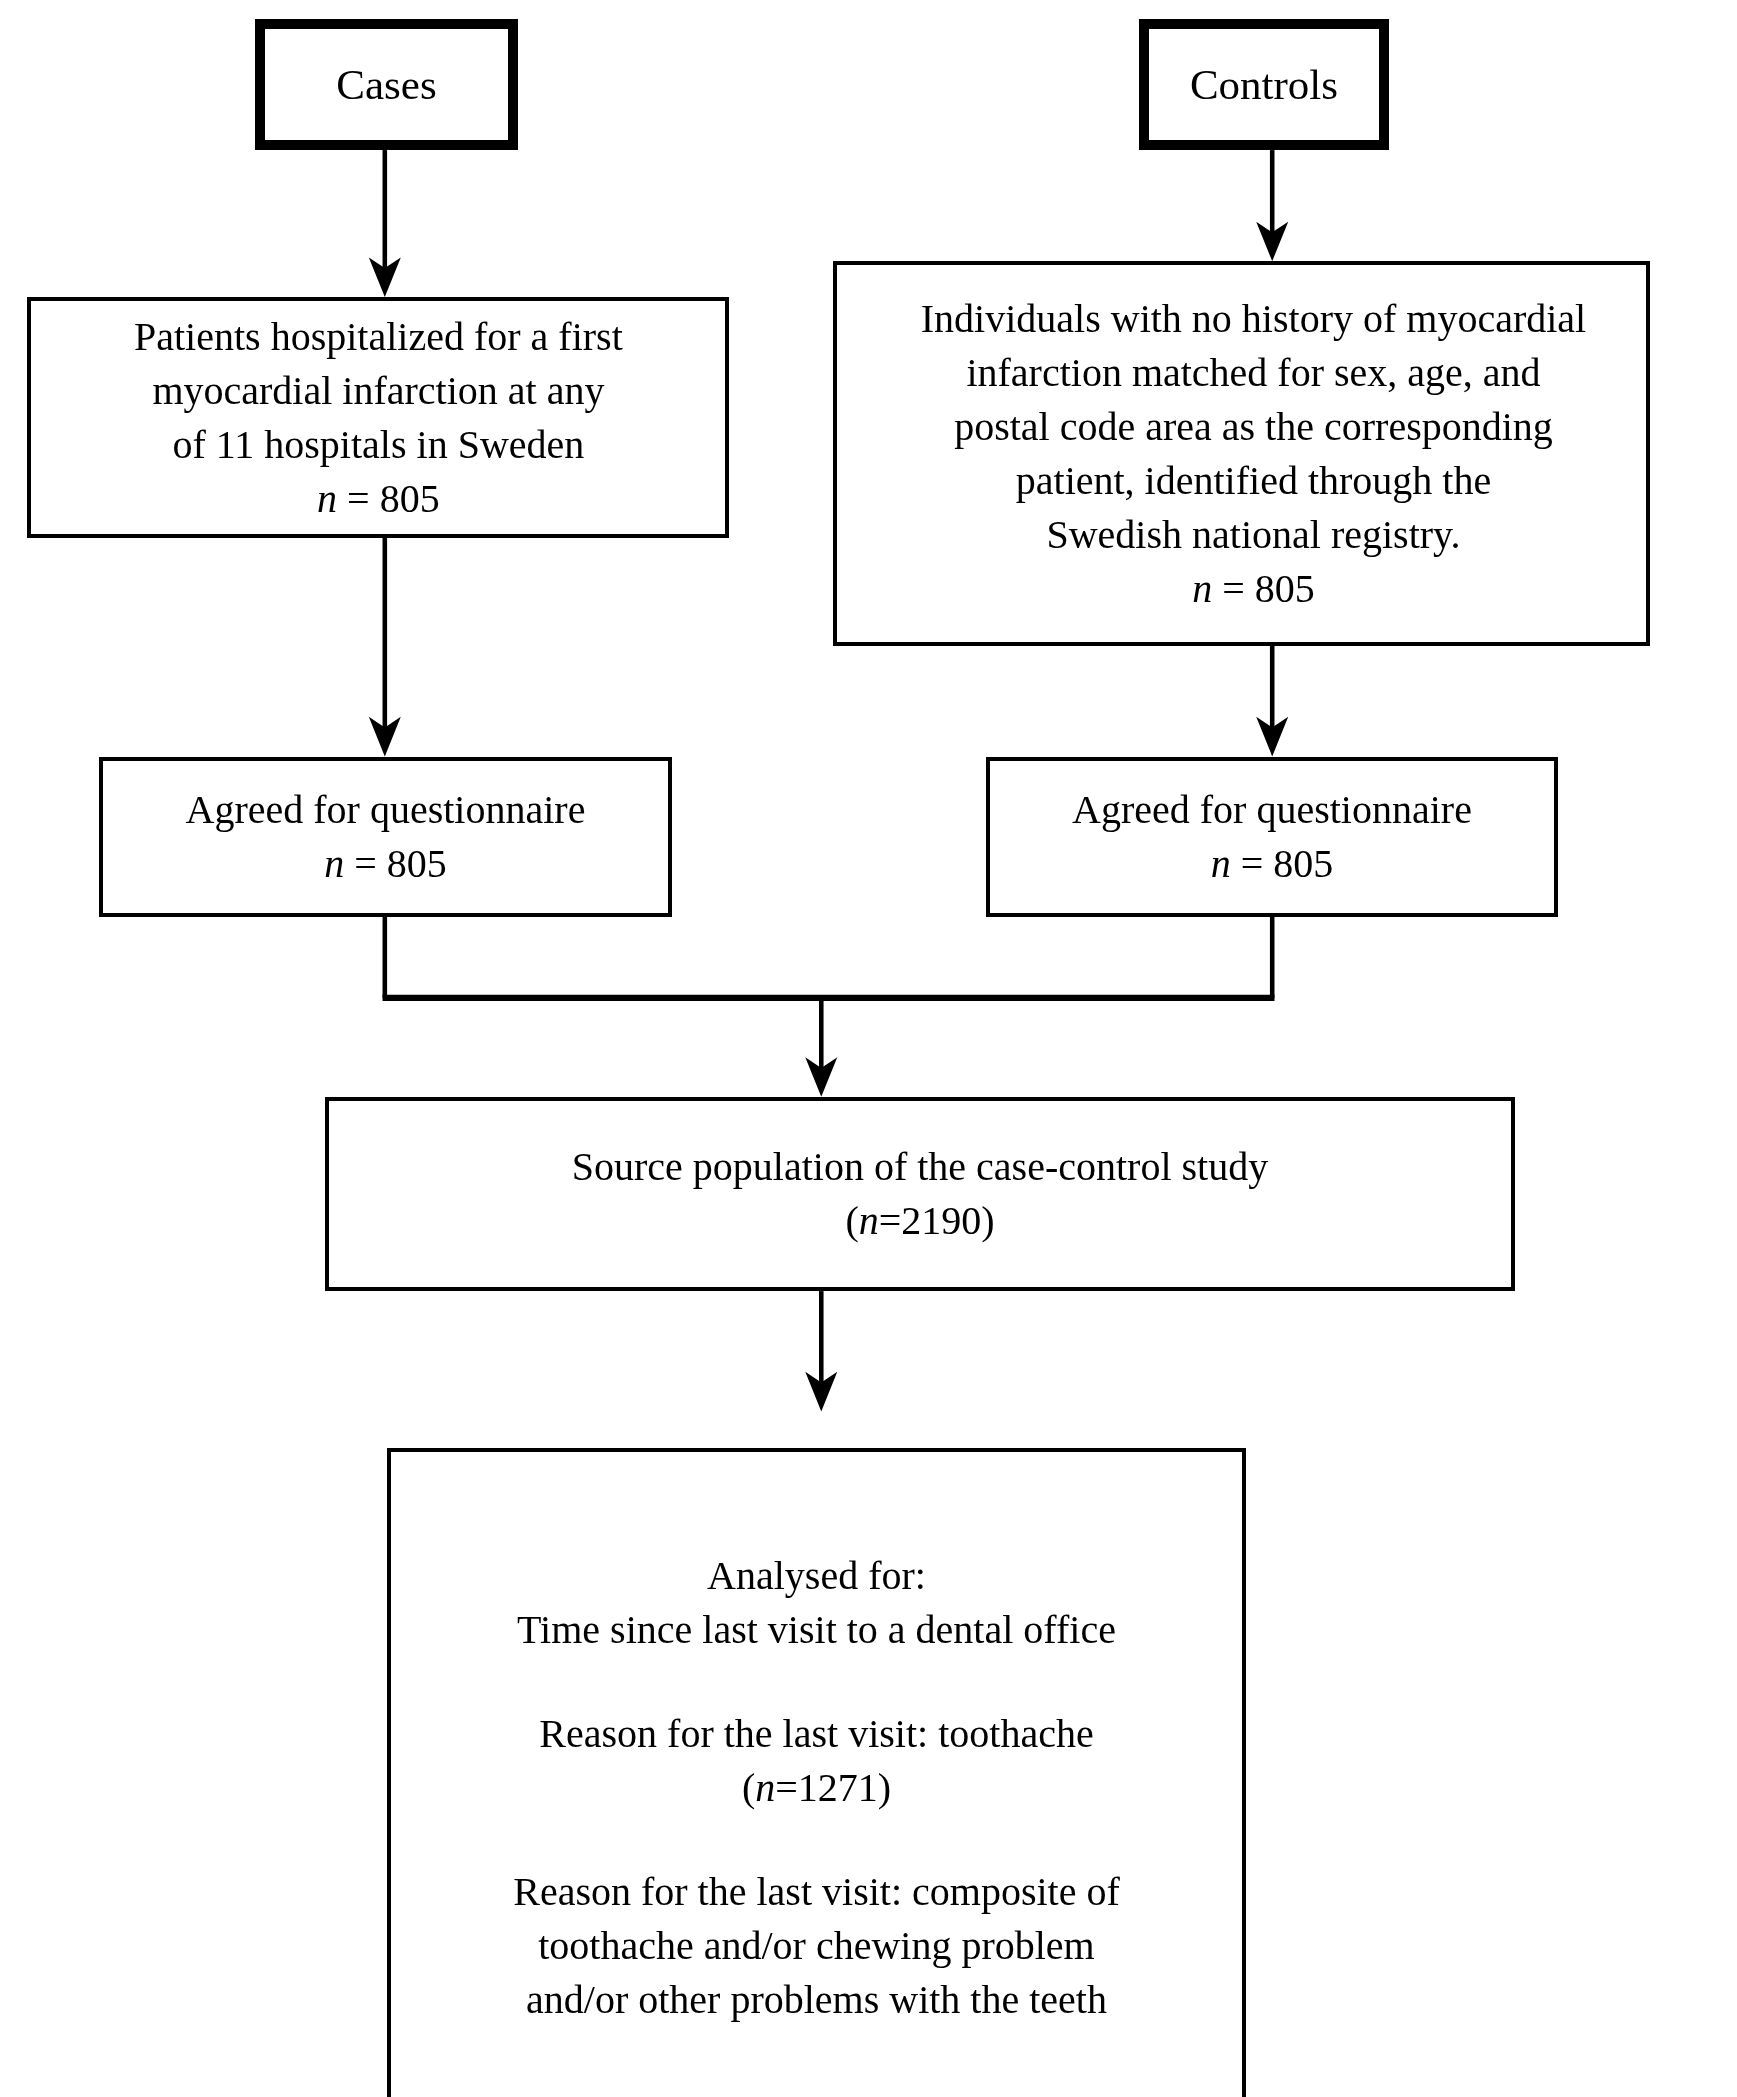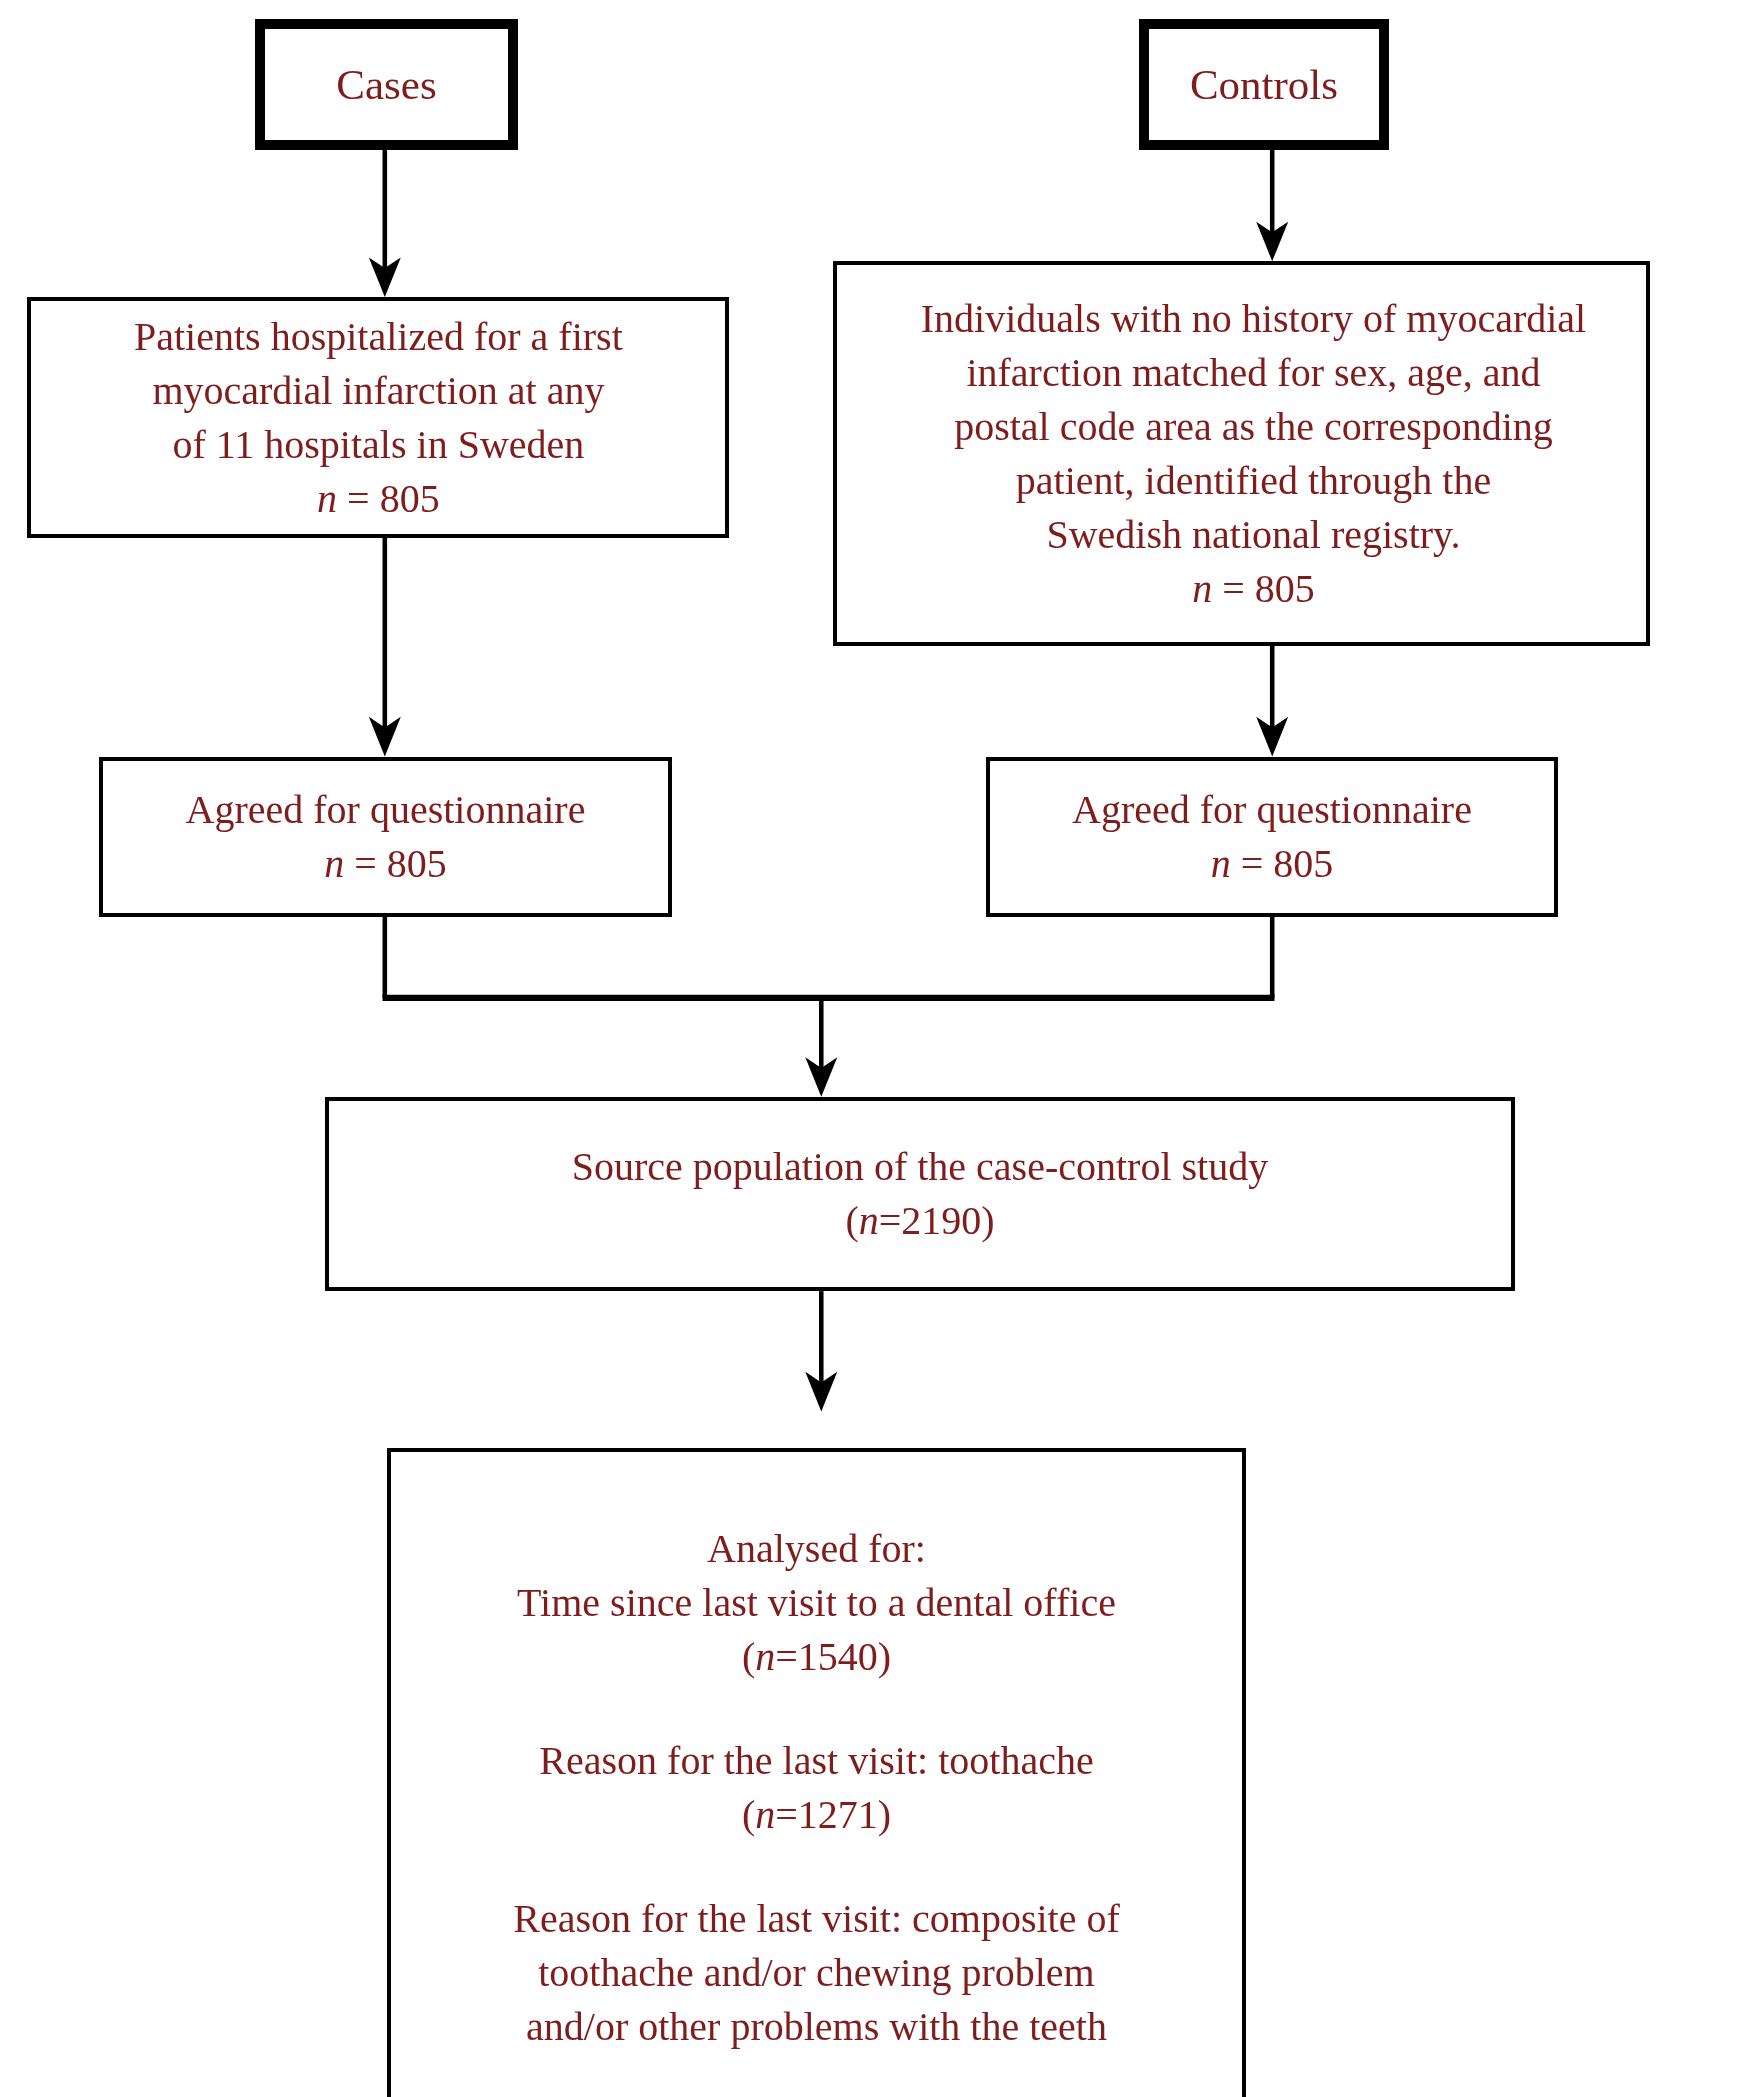--- a/index.html
+++ b/index.html
@@ -6,21 +6,21 @@
     margin: 0;
     padding: 0;
     background: #ffffff;
   }
   #canvas {
     position: relative;
     width: 1737px;
     height: 2097px;
     background: #ffffff;
     font-family: "Liberation Serif", "DejaVu Serif", serif;
-    color: #7f1d1d;
+    color: #000000;
   }
   #connectors {
     position: absolute;
     left: 0;
     top: 0;
     width: 1737px;
     height: 2097px;
     pointer-events: none;
   }
   .box {
@@ -119,21 +119,20 @@
 
   <div class="box" style="left:325px; top:1097px; width:1190px; height:194px;">
     <div class="multiline">Source population of the case-control study</div>
     <div class="stat"><span>(</span><i>n</i><span>=2190)</span></div>
   </div>
 
   <div class="box" style="left:387px; top:1412px; width:859px; height:680px;margin-top:36px;">
     <div class="section">
       <div class="multiline">Analysed for:
 Time since last visit to a dental office</div>
-      <div class="stat"><span>(</span><i>n</i><span>=1540)</span></div>
     </div>
     <div class="section">
       <div class="multiline">Reason for the last visit: toothache</div>
       <div class="stat"><span>(</span><i>n</i><span>=1271)</span></div>
     </div>
     <div class="section">
       <div class="multiline">Reason for the last visit: composite of
 toothache and/or chewing problem
 and/or other problems with the teeth</div>
     </div>

